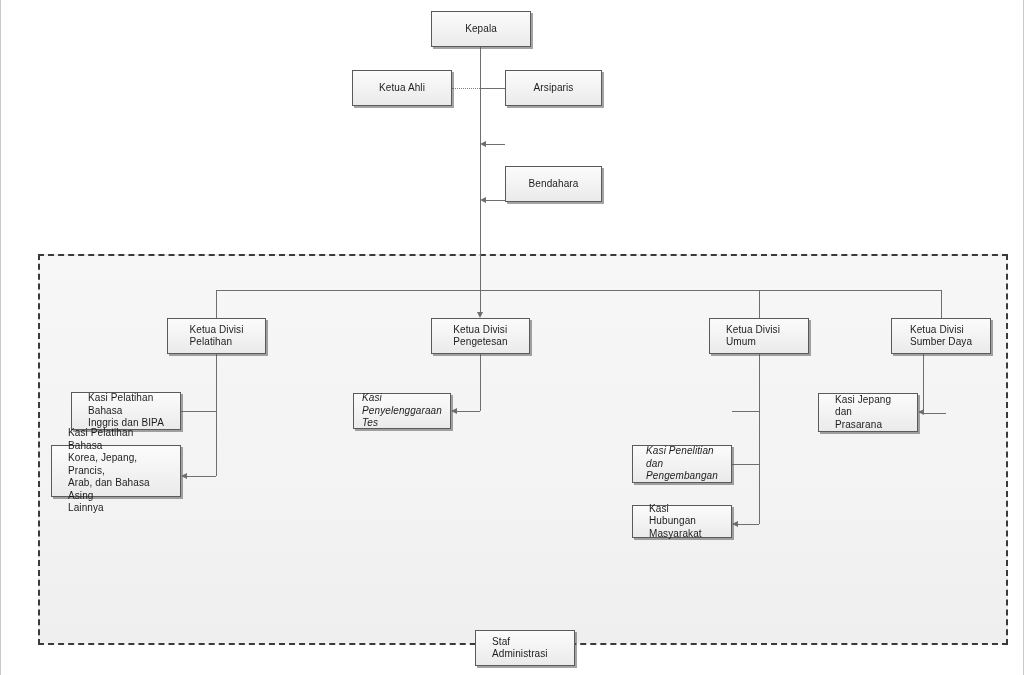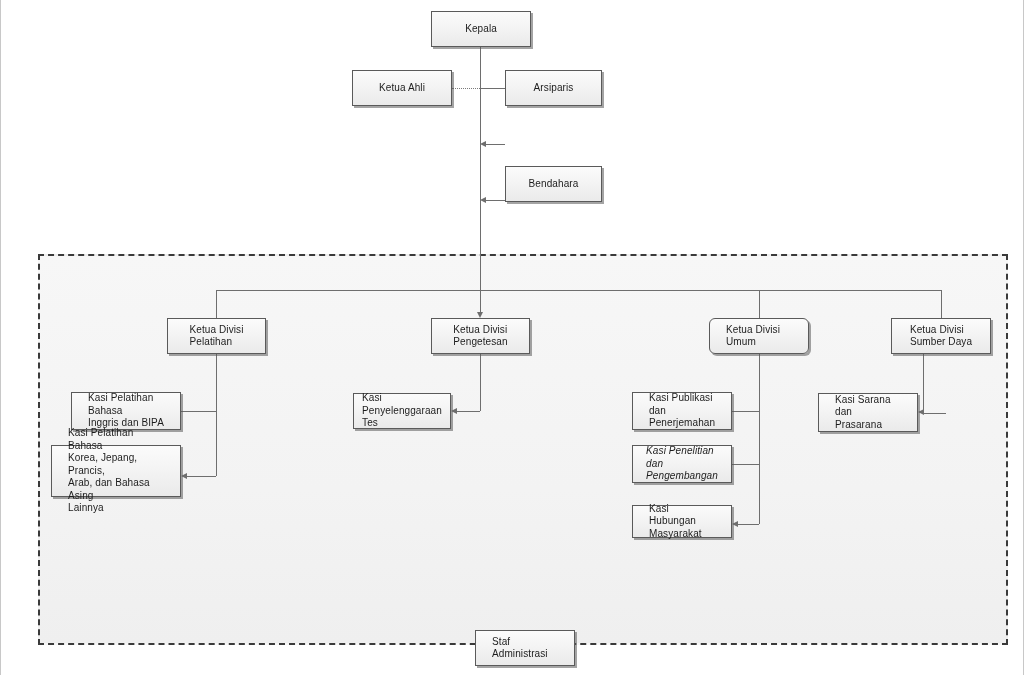--- a/index.html
+++ b/index.html
@@ -130,21 +130,21 @@
   <div class="node" style="left:166px; top:318px; width:99px; height:36px;">
     <span>Ketua Divisi
 Pelatihan</span>
   </div>
 
   <div class="node" style="left:430px; top:318px; width:99px; height:36px;">
     <span>Ketua Divisi
 Pengetesan</span>
   </div>
 
-  <div class="node" style="left:708px; top:318px; width:100px; height:36px;border-radius:6px;">
+  <div class="node" style="left:708px; top:318px; width:100px; height:36px;">
     <span>Ketua Divisi Umum</span>
   </div>
 
   <div class="node" style="left:890px; top:318px; width:100px; height:36px;">
     <span>Ketua Divisi
 Sumber Daya</span>
   </div>
 
   <div class="ln v" style="left:215px; top:354px; height:122px;"></div>
 
@@ -157,52 +157,48 @@
   <div class="node" style="left:50px; top:445px; width:130px; height:52px;">
     <span>Kasi Pelatihan Bahasa
 Korea, Jepang, Prancis,
 Arab, dan Bahasa Asing
 Lainnya</span>
   </div>
   <div class="ln h" style="left:186px; top:476px; width:29px;"></div>
   <div class="arrow left" style="left:180px; top:472.5px;"></div>
 
   <div class="ln v" style="left:479px; top:354px; height:57px;"></div>
-  <div class="node" style="left:352px; top:393px; width:98px; height:36px;">
+  <div class="node" style="left:352px; top:393px; width:98px; height:36px;font-style:italic;">
     <span>Kasi
 Penyelenggaraan
 Tes</span>
   </div>
   <div class="ln h" style="left:456px; top:411px; width:23px;"></div>
   <div class="arrow left" style="left:450px; top:407.5px;"></div>
 
   <div class="ln v" style="left:758px; top:354px; height:170px;"></div>
 
-  <div class="node" style="left:631px; top:392px; width:100px; height:38px;">
-    <span>Kasi Publikasi dan
-Penerjemahan</span>
-  </div>
   <div class="ln h" style="left:731px; top:411px; width:27px;"></div>
 
   <div class="node" style="left:631px; top:445px; width:100px; height:38px;font-style:italic;">
     <span>Kasi Penelitian dan
 Pengembangan</span>
   </div>
   <div class="ln h" style="left:731px; top:464px; width:27px;"></div>
 
   <div class="node" style="left:631px; top:505px; width:100px; height:33px;">
     <span>Kasi Hubungan
 Masyarakat</span>
   </div>
   <div class="ln h" style="left:737px; top:524px; width:21px;"></div>
   <div class="arrow left" style="left:731px; top:520.5px;"></div>
 
   <div class="ln v" style="left:922px; top:354px; height:59px;"></div>
   <div class="node" style="left:817px; top:393px; width:100px; height:39px;">
-    <span>Kasi Sarana dan
+    <span>Kasi Jepang dan
 Prasarana</span>
   </div>
   <div class="ln h" style="left:923px; top:413px; width:0px;"></div>
   <div class="ln h" style="left:923px; top:413px; width:0px;"></div>
   <div class="ln h" style="left:923px; top:413px; width:0;"></div>
   <div class="ln h" style="left:923px; top:412px; width:0;"></div>
   <div class="ln h" style="left:923px; top:412.5px; width:0;"></div>
   <div class="ln h" style="left:923px; top:412.5px; width:0;"></div>
   <div class="ln h" style="left:923px; top:413px; width:0;"></div>
   <div class="ln h" style="left:923px; top:413px; width:0;"></div>

